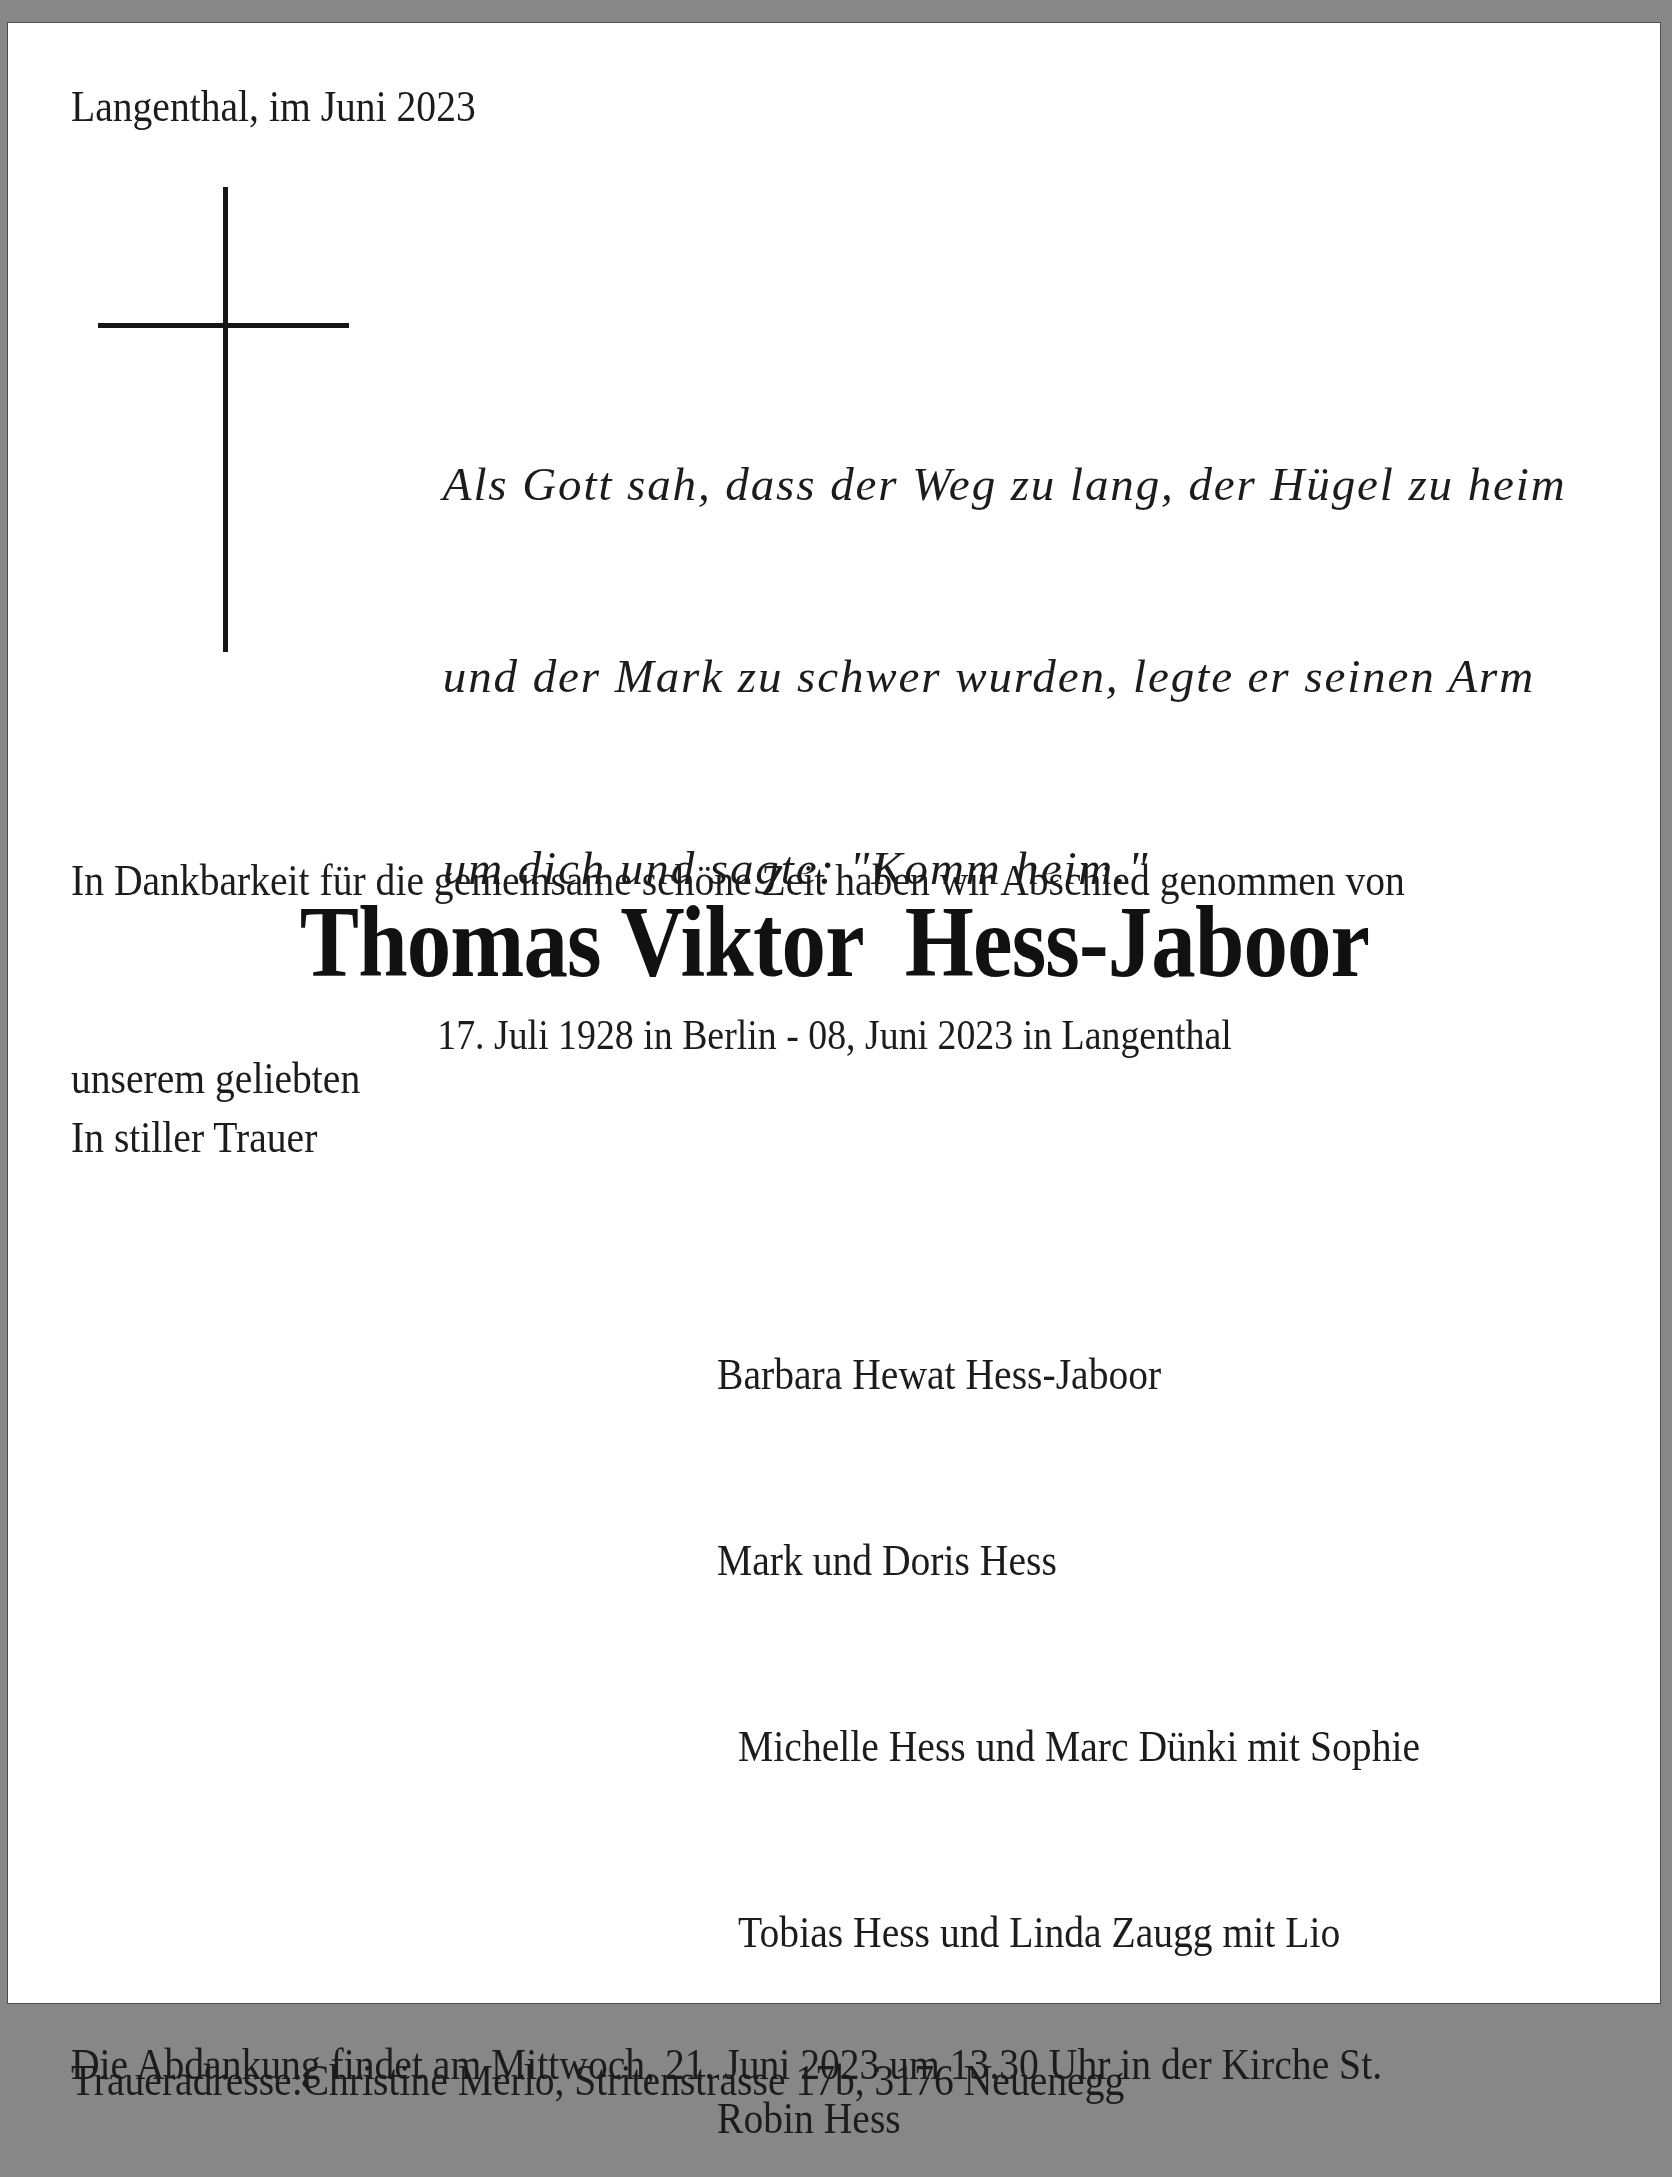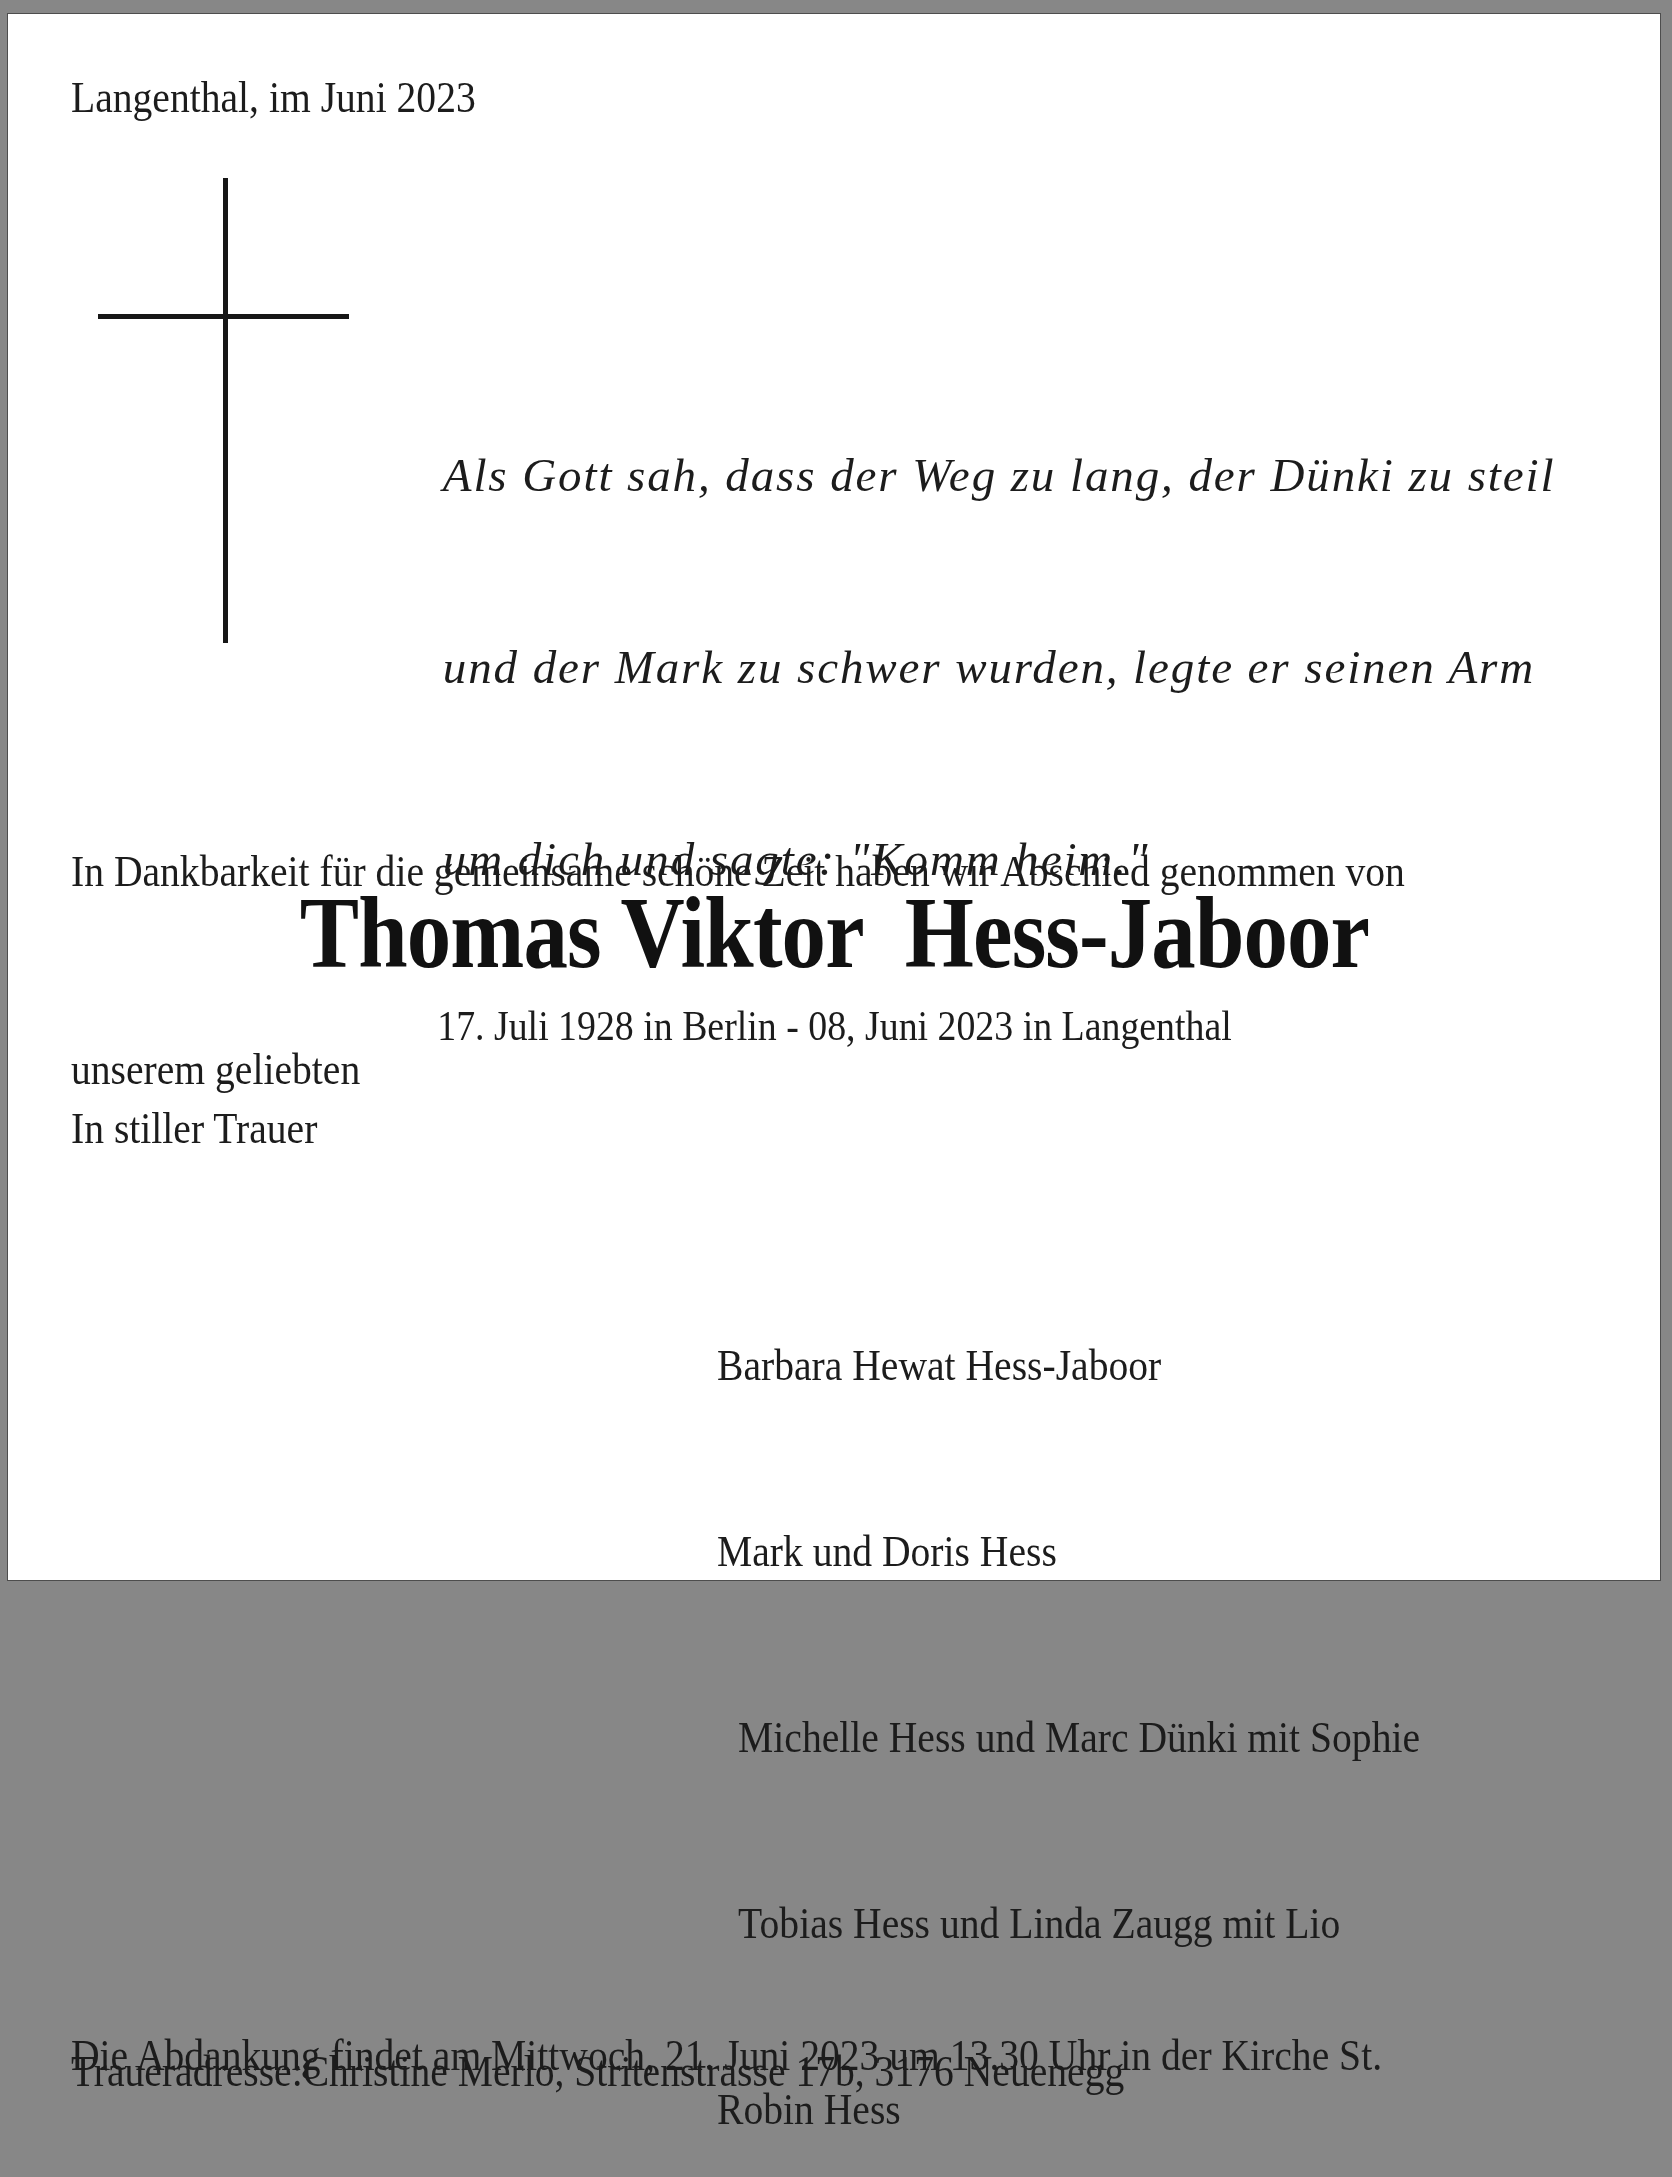--- a/index.html
+++ b/index.html
@@ -7,23 +7,23 @@
     padding: 0;
     width: 1673px;
     height: 2178px;
     background: #878787;
     font-family: "Liberation Serif", serif;
     overflow: hidden;
   }
   .page {
     position: absolute;
     left: 6.8px;
-    top: 13px;
+    top: 22px;
     width: 1654px;
-    height: 1568px;
+    height: 1982px;
     background: #ffffff;
     border: 1px solid #4d4d4d;
     box-sizing: border-box;
     color: #1c1c1c;
   }
   .txt {
     position: absolute;
     white-space: pre-wrap;
     transform: scaleX(0.88);
     transform-origin: 0 0;
@@ -123,21 +123,21 @@
 <div class="page">
 
   <div class="txt dateline">Langenthal, im Juni 2023</div>
 
   <div>
     <div class="cross-v"></div>
     <div class="cross-h"></div>
   </div>
 
   <div class="quote">
-    <div>Als Gott sah, dass der Weg zu lang, der Dünki zu steil</div>
+    <div>Als Gott sah, dass der Weg zu lang, der Hügel zu heim</div>
     <div>und der Mark zu schwer wurden, legte er seinen Arm</div>
     <div>um dich und sagte: "Komm heim."</div>
   </div>
 
   <div class="txt intro">
     <div>In Dankbarkeit für die gemeinsame schöne Zeit haben wir Abschied genommen von</div>
     <div>unserem geliebten</div>
   </div>
 
   <div class="center-line deceased-name">Thomas Viktor  Hess-Jaboor</div>

